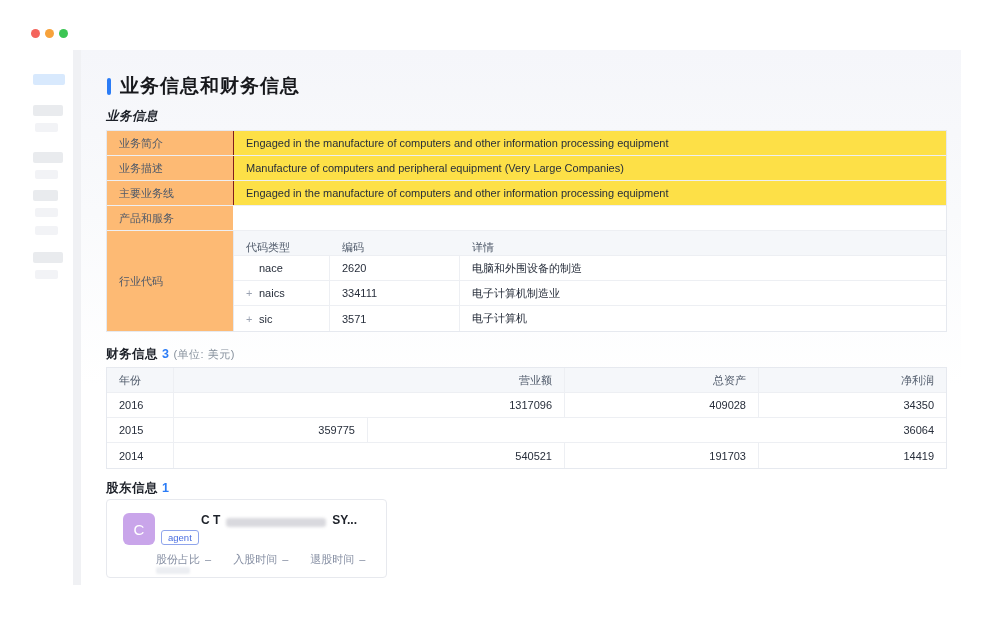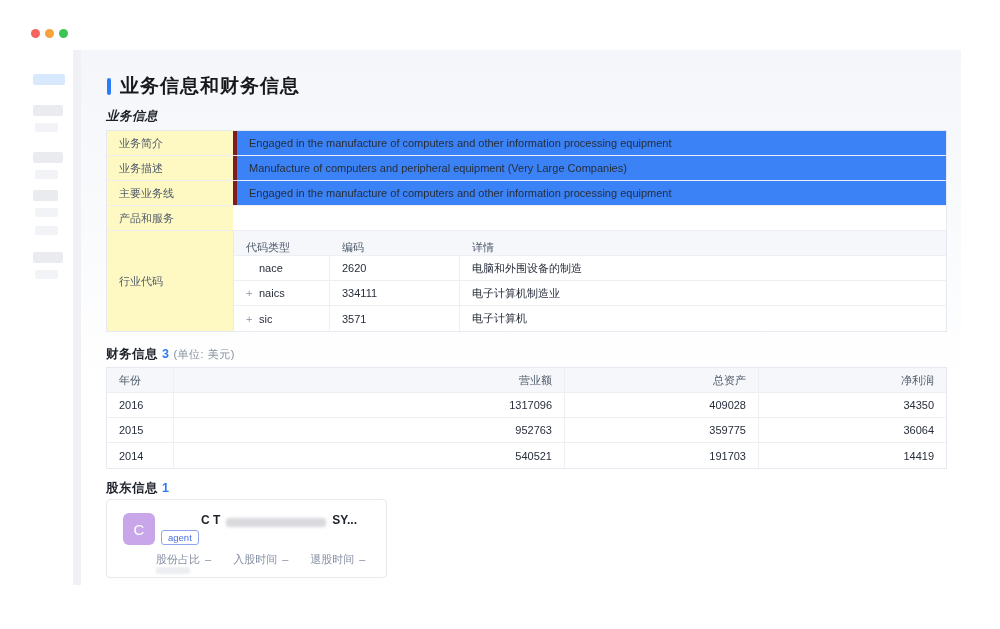--- a/index.html
+++ b/index.html
@@ -42,24 +42,24 @@
   .sec-head .note { color:#86909c; font-weight:normal; font-size:11px; margin-left:4px; }
 
   
   .tbl { position:absolute; left:106px; width:841px; background:#fff;
     border:1px solid #e6e9ef; font-size:11px; color:#272e3b; }
 
   
   .biz { top:130px; }
   .info-row { display:flex; border-bottom:1px solid #edeff3; min-height:25px; }
   .info-row:last-child { border-bottom:none; }
-  .info-label { width:126px; background:#fef9c3; color:#4e5969;
+  .info-label { width:126px; background:#fdba74; color:#4e5969;
     display:flex; align-items:center; padding-left:12px; flex:none; }
-  .info-value { flex:1; border-left:4px solid #7f1d1d; display:flex; align-items:center;
-    padding-left:12px; background:#3b82f6; }
+  .info-value { flex:1; border-left:1px solid #7f1d1d; display:flex; align-items:center;
+    padding-left:12px; background:#fde047; }
 
   
   .code-table { flex:1; border-left:1px solid #e6e9ef; display:flex; flex-direction:column; }
   .code-row { display:flex; border-bottom:1px solid #edeff3; height:25px; align-items:stretch; }
   .code-row:last-child { border-bottom:none; }
   .code-row.hdr { background:#f5f7fa; color:#4e5969; }
   .cc { display:flex; align-items:center; padding-left:12px; }
   .cc-type { width:95px; flex:none; }
   .cc-code { width:130px; flex:none; border-left:1px solid #edeff3; }
   .cc-detail { flex:1; border-left:1px solid #edeff3; }
@@ -194,21 +194,20 @@
     <div class="fc fc-profit">净利润</div>
   </div>
   <div class="fin-row">
     <div class="fc fc-year">2016</div>
     <div class="fc fc-rev">1317096</div>
     <div class="fc fc-asset">409028</div>
     <div class="fc fc-profit">34350</div>
   </div>
   <div class="fin-row">
     <div class="fc fc-year">2015</div>
-    <div class="fc fc-rev">952763</div>
     <div class="fc fc-asset">359775</div>
     <div class="fc fc-profit">36064</div>
   </div>
   <div class="fin-row">
     <div class="fc fc-year">2014</div>
     <div class="fc fc-rev">540521</div>
     <div class="fc fc-asset">191703</div>
     <div class="fc fc-profit">14419</div>
   </div>
 </div>

